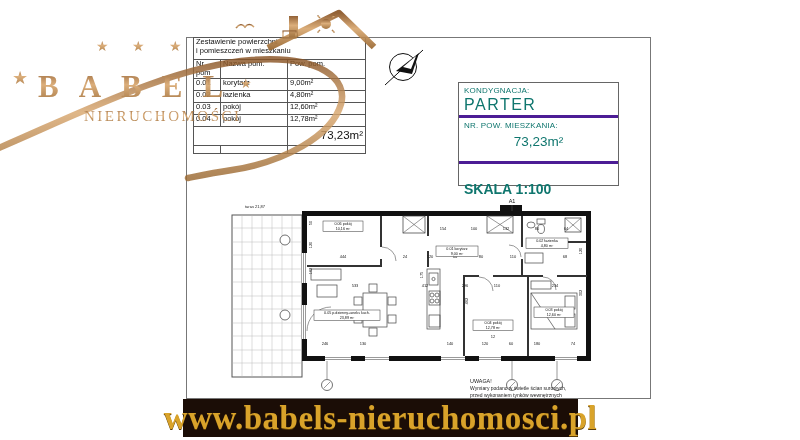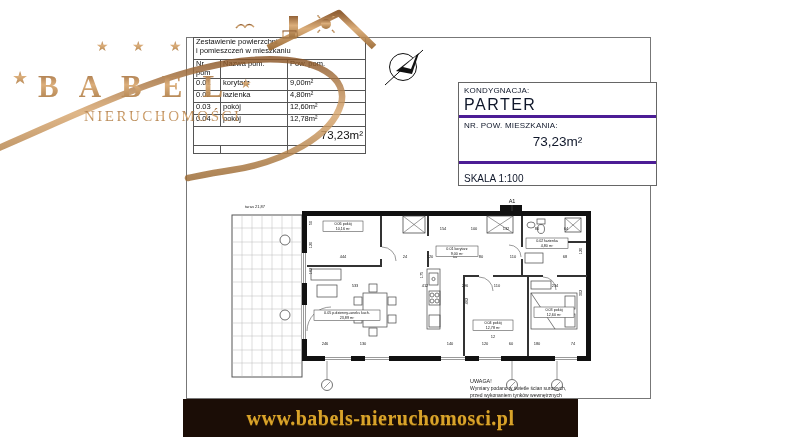--- a/index.html
+++ b/index.html
@@ -12,37 +12,37 @@
              font-size:7.5px;color:#111;background:#fff;z-index:2;}
   table.area td,table.area th{border:1px solid #555;padding:0 2px;line-height:1.18;vertical-align:top;text-align:left;font-weight:400;overflow:hidden;}
   table.area .title-cell{height:21px;}
   table.area tr.cols th{height:11px;}
   table.area tr.row td{height:11px;}
   table.area td.num{text-align:left;}
   table.area tr.total-row td{height:18px;vertical-align:middle;}
   table.area td.total{font-size:11.5px;text-align:right;}
   table.area tr.empty-row td{height:7px;}
   
-  .panel{position:absolute;left:458px;top:82px;width:199px;height:104px;border:1px solid #666;box-sizing:border-box;color:#0f172a;background:#fff;z-index:2;}
+  .panel{position:absolute;left:458px;top:82px;width:161px;height:104px;border:1px solid #666;box-sizing:border-box;color:#0f766e;background:#fff;z-index:2;}
   .panel .sec{box-sizing:border-box;padding:3px 5px;}
   .panel .sec2,.panel .sec3{border-top:3px solid #4c1d95;}
   .panel .sec1{height:32px;}
   .panel .sec2{height:46px;}
   .panel .sec3{height:26px;}
   .lbl{font-size:8px;letter-spacing:.2px;}
   .storey{font-size:16px;letter-spacing:1.5px;margin-top:1px;}
   .aptarea{font-size:13.5px;text-align:center;margin-top:4px;}
-  .scale{font-size:10px;margin-top:6px;}
+  .scale{font-size:14px;margin-top:14px;font-weight:bold;}
   
   .note{position:absolute;left:470px;top:378px;width:175px;font-size:5px;color:#222;line-height:1.35;z-index:4;}
   .note .t{font-size:5.4px;}
   
   .band{position:absolute;left:183px;top:399px;width:395px;height:38px;background:var(--band,#1b0d06);
         display:flex;align-items:center;justify-content:center;z-index:7;}
-  .band .site{font-family:"Liberation Serif",serif;font-weight:700;font-size:20px;color:var(--gold,#d9a32a);
+  .band .site{font-family:"Liberation Serif",serif;font-weight:700;font-size:33px;color:var(--gold,#d9a32a);
               letter-spacing:.5px;text-shadow:0 1px 0 #5a3c08;white-space:nowrap;}
   
   svg.plan{position:absolute;left:225px;top:195px;z-index:3;}
   svg.compass{position:absolute;left:383px;top:47px;z-index:3;}
   svg.wm{position:absolute;left:0;top:0;z-index:6;pointer-events:none;}
   
   .w{fill:#111;}
   .iw{fill:#333;}
   .thin{stroke:#555;stroke-width:.6;fill:none;}
   .grid{stroke:#b5b5b5;stroke-width:.45;}

